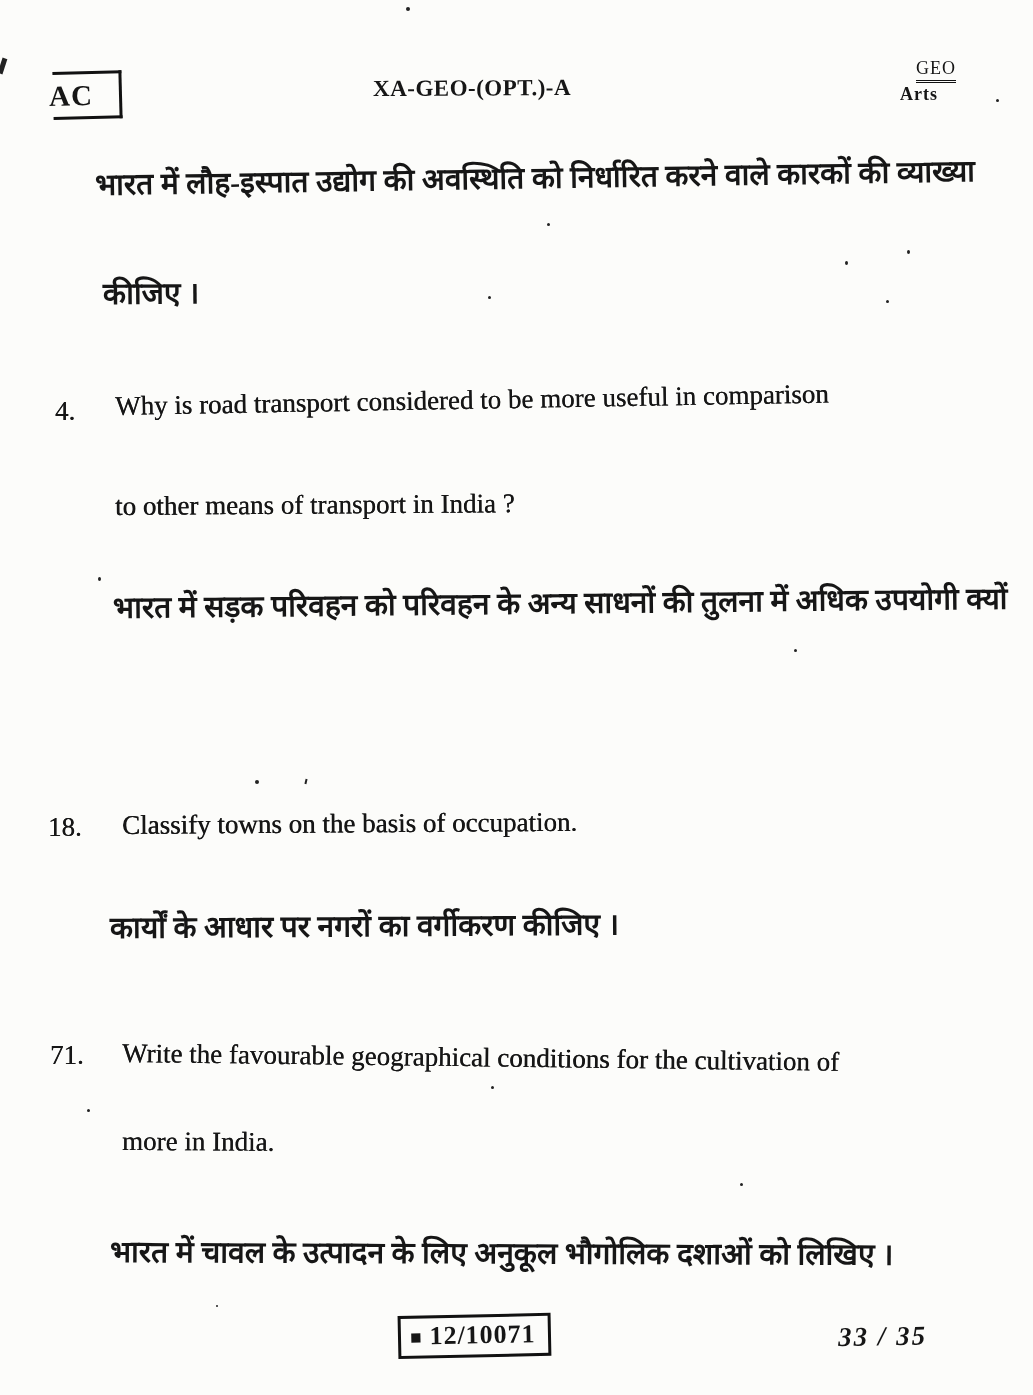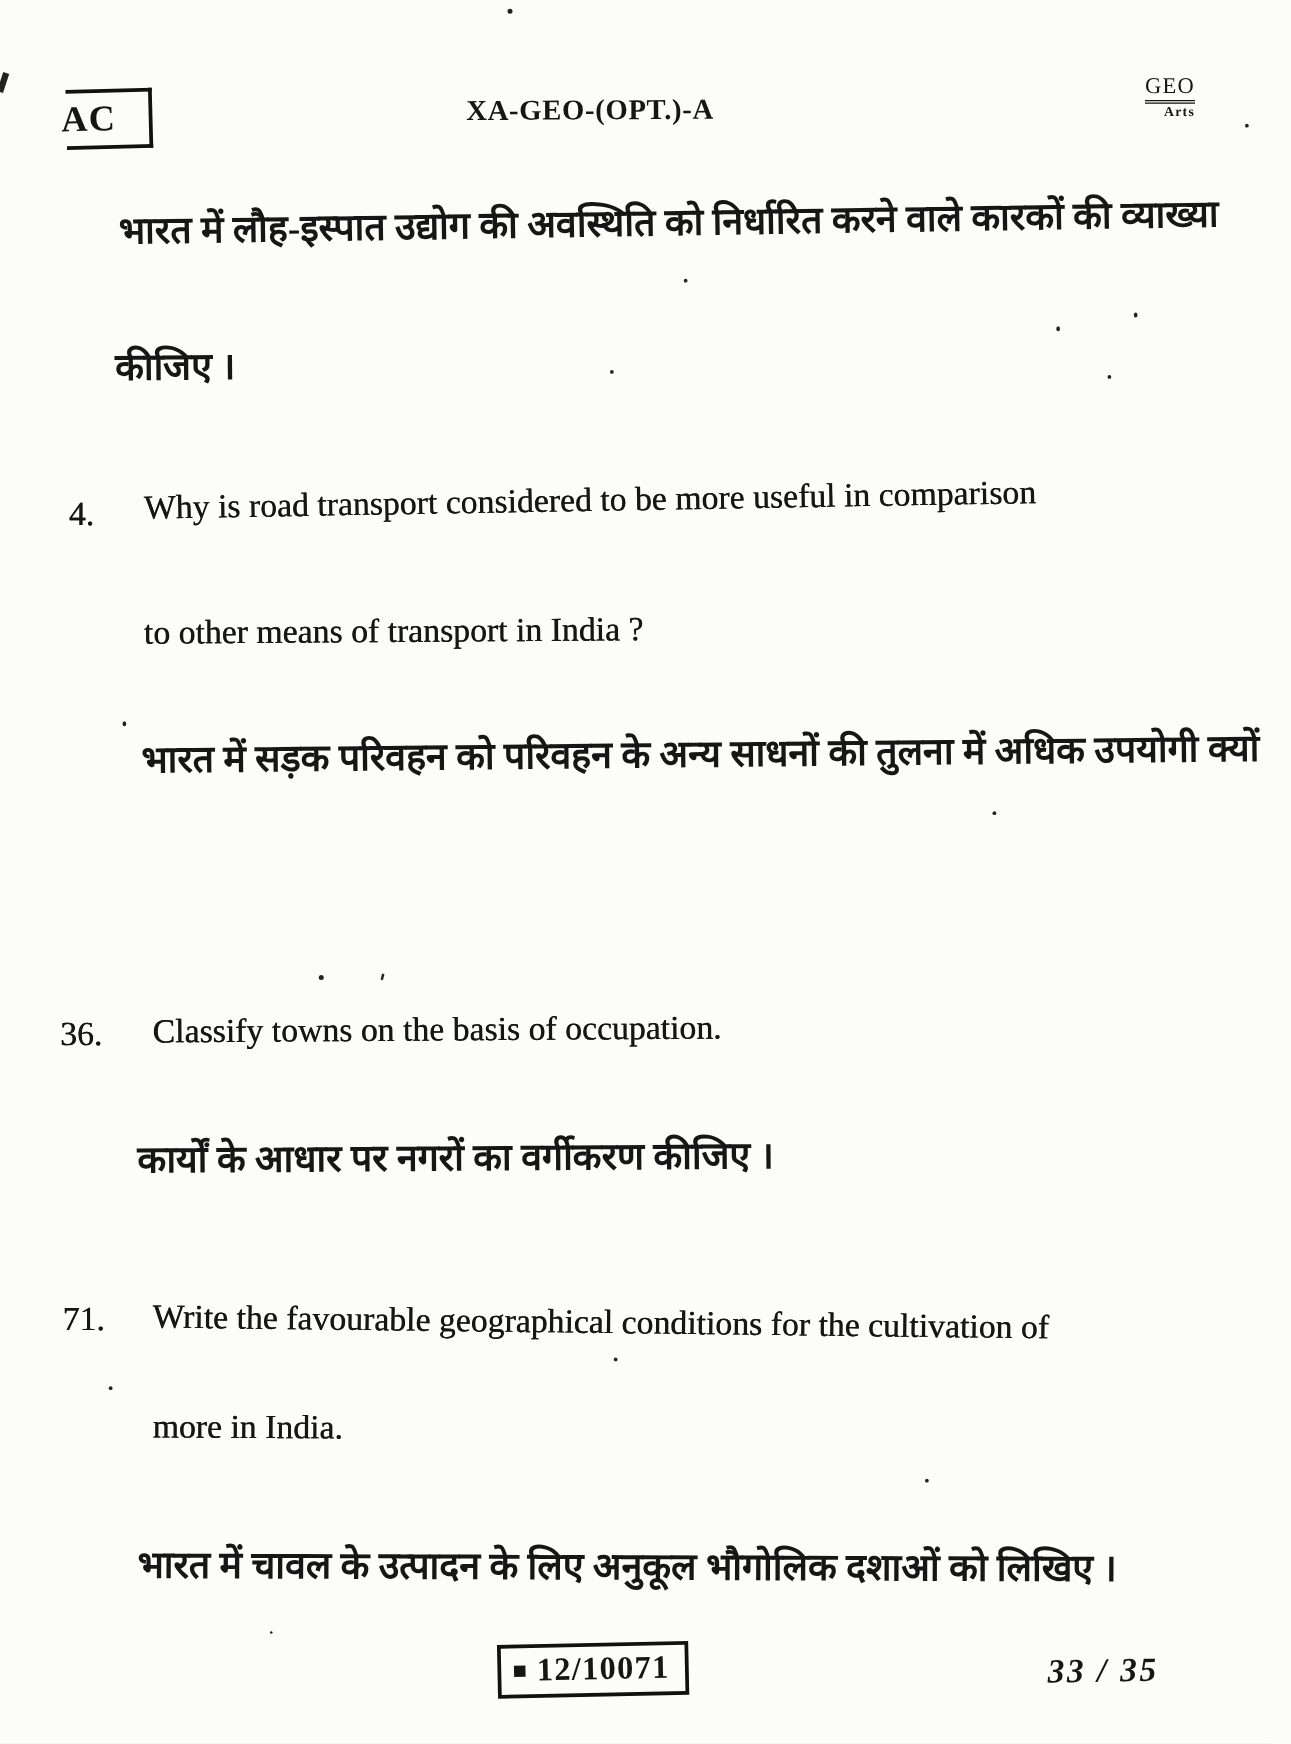--- a/index.html
+++ b/index.html
@@ -26,21 +26,21 @@
   .paper-code{
     left:373px;top:76px;
     font-size:23px;font-weight:700;letter-spacing:.5px;
     transform:rotate(-.3deg);
   }
   .subject-block{left:882px;top:58px;text-align:center;}
   .subject-code{
     display:inline-block;font-size:18px;font-weight:400;letter-spacing:1px;
     border-bottom:3px double #111;padding-bottom:1px;margin-left:34px;
   }
-  .stream-label{font-size:11px;font-weight:700;letter-spacing:1px;margin-top:1px;text-align:right;}
+  .stream-label{font-size:18px;font-weight:700;letter-spacing:1px;margin-top:1px;}
   
   .eng{font-size:27px;font-weight:500;text-shadow:.35px 0 0 currentColor;}
   .hin{font-size:30px;font-weight:700;}
   .qnum{font-size:27px;font-weight:500;text-shadow:.35px 0 0 currentColor;}
   
   .footer-box{
     left:398px;top:1316px;
     border:3px solid #111;
     padding:3px 12px 4px 9px;
     transform:rotate(-1.2deg);
@@ -65,28 +65,28 @@
   <div class="abs series-box">
     <span>AC</span>
   </div>
   <div class="abs paper-code">XA-GEO-(OPT.)-A</div>
   <div class="abs subject-block">
     <div class="subject-code">GEO</div>
     <div class="stream-label">Arts</div>
   </div>
 
   <div class="abs hin" style="left:95px;top:163px;transform:rotate(-.9deg);">भारत में लौह-इस्पात उद्योग की अवस्थिति को निर्धारित करने वाले कारकों की व्याख्या</div>
-  <div class="abs hin" style="left:92px;top:272px;transform:rotate(-.5deg);">कीजिए ।</div>
+  <div class="abs hin" style="left:103px;top:272px;transform:rotate(-.5deg);">कीजिए ।</div>
 
   <div class="abs qnum" style="left:55px;top:396px;">4.</div>
   <div class="abs eng" style="left:115px;top:391px;transform:rotate(-1deg);">Why is road transport considered to be more useful in comparison</div>
   <div class="abs eng" style="left:115px;top:491px;transform:rotate(-.4deg);">to other means of transport in India ?</div>
   <div class="abs hin" style="left:113px;top:586px;transform:rotate(-.6deg);">भारत में सड़क परिवहन को परिवहन के अन्य साधनों की तुलना में अधिक उपयोगी क्यों</div>
 
-  <div class="abs qnum" style="left:48px;top:812px;">36.</div>
+  <div class="abs qnum" style="left:48px;top:812px;">18.</div>
   <div class="abs eng" style="left:122px;top:810px;transform:rotate(-.4deg);">Classify towns on the basis of occupation.</div>
   <div class="abs hin" style="left:110px;top:906px;transform:rotate(-.4deg);">कार्यों के आधार पर नगरों का वर्गीकरण कीजिए ।</div>
 
   <div class="abs qnum" style="left:50px;top:1040px;">71.</div>
   <div class="abs eng" style="left:122px;top:1038px;transform:rotate(.7deg);">Write the favourable geographical conditions for the cultivation of</div>
   <div class="abs eng" style="left:122px;top:1126px;transform:rotate(.3deg);">more in India.</div>
   <div class="abs hin" style="left:110px;top:1230px;transform:rotate(.2deg);">भारत में चावल के उत्पादन के लिए अनुकूल भौगोलिक दशाओं को लिखिए ।</div>
 
   <div class="abs footer-box">
     <span class="sq">■</span>

